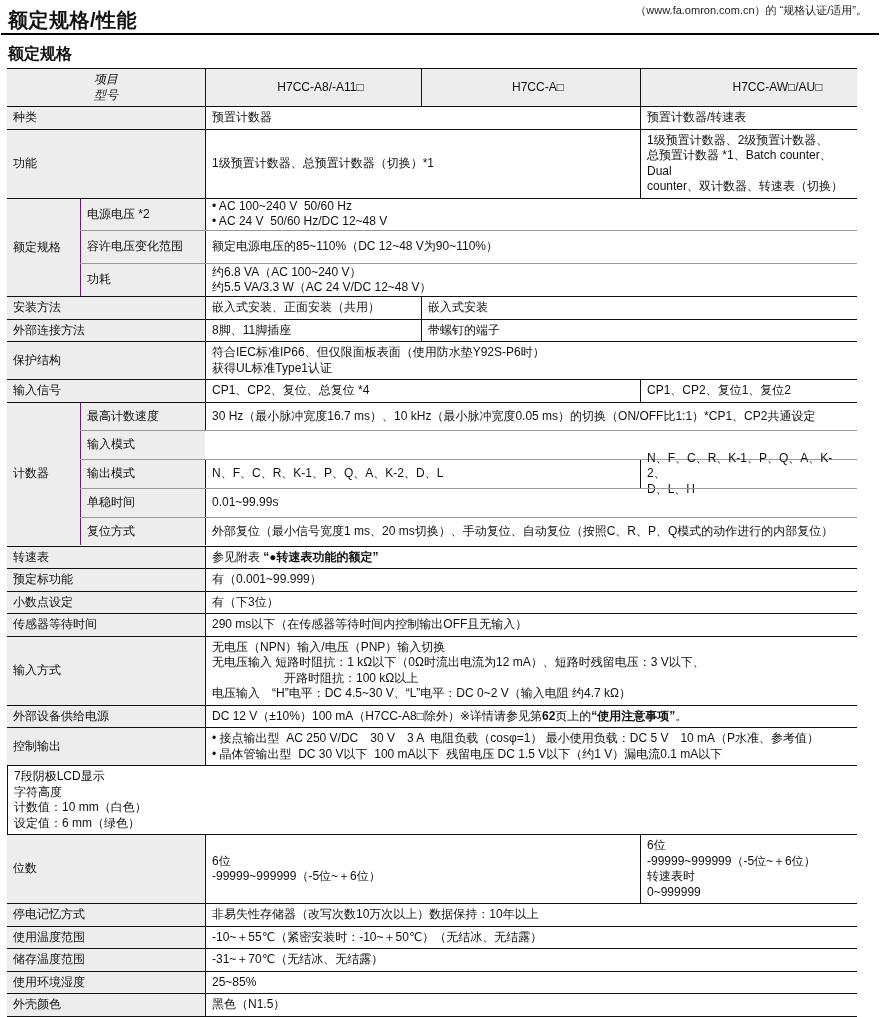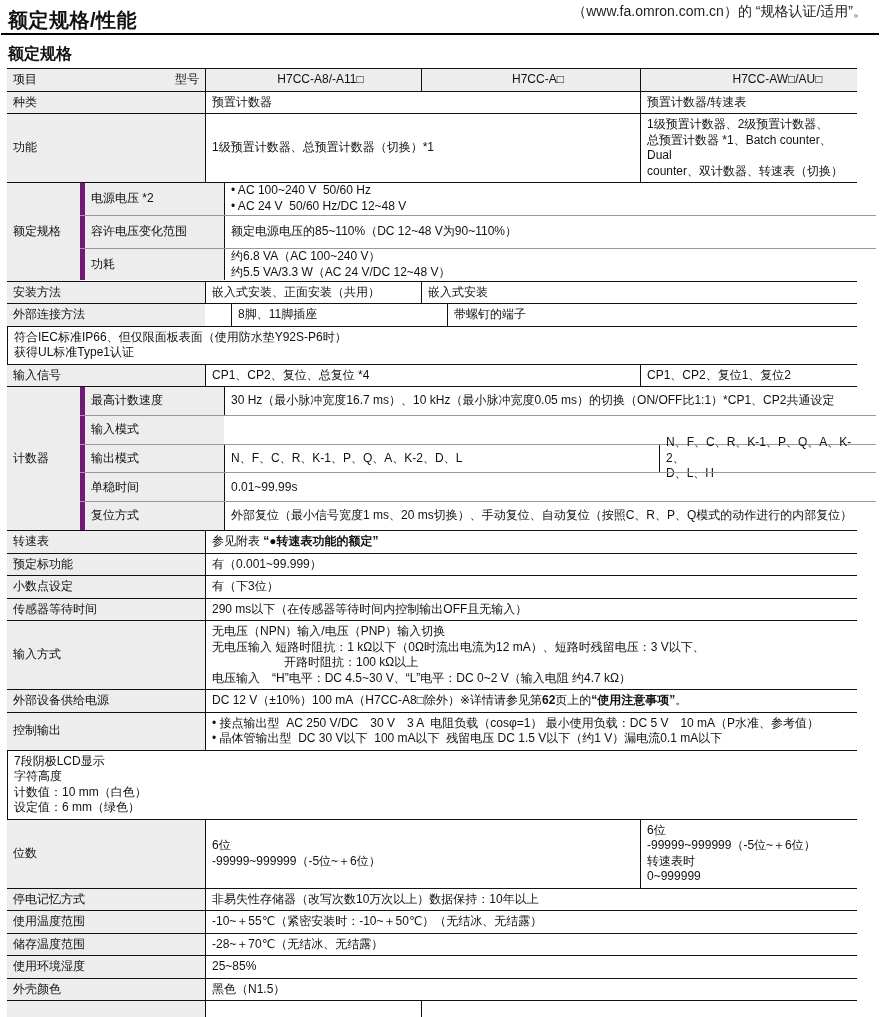--- a/index.html
+++ b/index.html
@@ -1,39 +1,39 @@
 <!DOCTYPE html>
 <html><head>
 <meta charset="utf-8">
 <style>
   * { margin:0; padding:0; box-sizing:border-box; }
   html,body { background:#ffffff; }
   body { width:881px; font-family:"Liberation Sans","DejaVu Sans",sans-serif; color:#111; }
   .page { position:relative; width:881px; height:1017px; overflow:hidden; background:#fff; }
 
   .masthead { position:relative; height:68px; }
-  .top-note { position:absolute; top:3px; right:14px; font-size:14px; color:#222; }
+  .top-note { position:absolute; top:3px; right:14px; font-size:11px; color:#222; }
   .page-title { position:absolute; top:7px; left:8px; font-size:20px; font-weight:bold; letter-spacing:0.5px; }
   .title-rule { position:absolute; top:33px; left:1px; width:878px; height:0; border-top:2.5px solid #000; }
   .section-title { position:absolute; top:44px; left:8px; font-size:16px; font-weight:bold; }
 
   .spec-table { margin-left:7px; width:850px; border-bottom:1.4px solid #111; font-size:12px; }
   .trow { display:flex; align-items:stretch; border-top:1.4px solid #111; min-height:22px; }
   .cell { padding:3px 6px; display:flex; flex-direction:column; justify-content:center; line-height:15.5px; }
   .cell .line { white-space:pre-wrap; }
   .label-cell { width:198px; background:#ededed; flex:none; }
   .vcell { border-left:1px solid #111; flex:none; }
   .header-row { background:#ededed; }
-  .header-row .label-cell { flex-direction:row; justify-content:space-between; align-items:center; }
+  .header-row .label-cell { flex-direction:column; justify-content:space-between; align-items:center;font-style:italic; }
   .header-row .vcell { align-items:center;padding-left:20px; }
   .group-label { width:73px; background:#ededed; flex:none; }
   .group-body { flex:1; display:flex; flex-direction:column; }
   .subrow { display:flex; align-items:stretch; flex:1; min-height:22px; }
   .subrow + .subrow { border-top:1px solid #999; }
-  .sub-label { width:144px; background:#ededed; border-left:5px solid #701a75; flex:none; }
+  .sub-label { width:125px; background:#ededed; border-left:1px solid #701a75; flex:none; }
   .align-center { align-items:center; text-align:center; }
   .b { font-weight:bold; }
 </style>
 </head>
 <body>
 
 <div class="page">
   <div class="masthead">
     <div class="top-note">（www.fa.omron.com.cn）的 “规格认证/适用”。</div>
     <div class="page-title">额定规格/性能</div>
@@ -122,28 +122,31 @@
           <div class="line">嵌入式安装、正面安装（共用）</div>
         </div>
         <div class="cell vcell" style="width: 436px;">
           <div class="line">嵌入式安装</div>
         </div>
       </div>
       <div class="trow">
         <div class="cell label-cell">
           <div class="line">外部连接方法</div>
         </div>
-        <div class="cell vcell" style="width: 216px; margin-left: 26px;">
+        <div class="cell vcell" style="width: 216px;">
           <div class="line">8脚、11脚插座</div>
         </div>
         <div class="cell vcell" style="width: 436px;">
           <div class="line">带螺钉的端子</div>
         </div>
       </div>
       <div class="trow">
+        <div class="cell label-cell">
+          <div class="line">保护结构</div>
+        </div>
         <div class="cell vcell" style="width: 652px;">
           <div class="line">符合IEC标准IP66、但仅限面板表面（使用防水垫Y92S-P6时）</div>
           <div class="line">获得UL标准Type1认证</div>
         </div>
       </div>
       <div class="trow">
         <div class="cell label-cell">
           <div class="line">输入信号</div>
         </div>
         <div class="cell vcell" style="width: 435px;">
@@ -298,21 +301,21 @@
         </div>
         <div class="cell vcell" style="width: 652px;">
           <div class="line">-10~＋55℃（紧密安装时：-10~＋50℃）（无结冰、无结露）</div>
         </div>
       </div>
       <div class="trow">
         <div class="cell label-cell">
           <div class="line">储存温度范围</div>
         </div>
         <div class="cell vcell" style="width: 652px;">
-          <div class="line">-28~＋70℃（无结冰、无结露）</div>
+          <div class="line">-31~＋70℃（无结冰、无结露）</div>
         </div>
       </div>
       <div class="trow">
         <div class="cell label-cell">
           <div class="line">使用环境湿度</div>
         </div>
         <div class="cell vcell" style="width: 652px;">
           <div class="line">25~85%</div>
         </div>
       </div>

